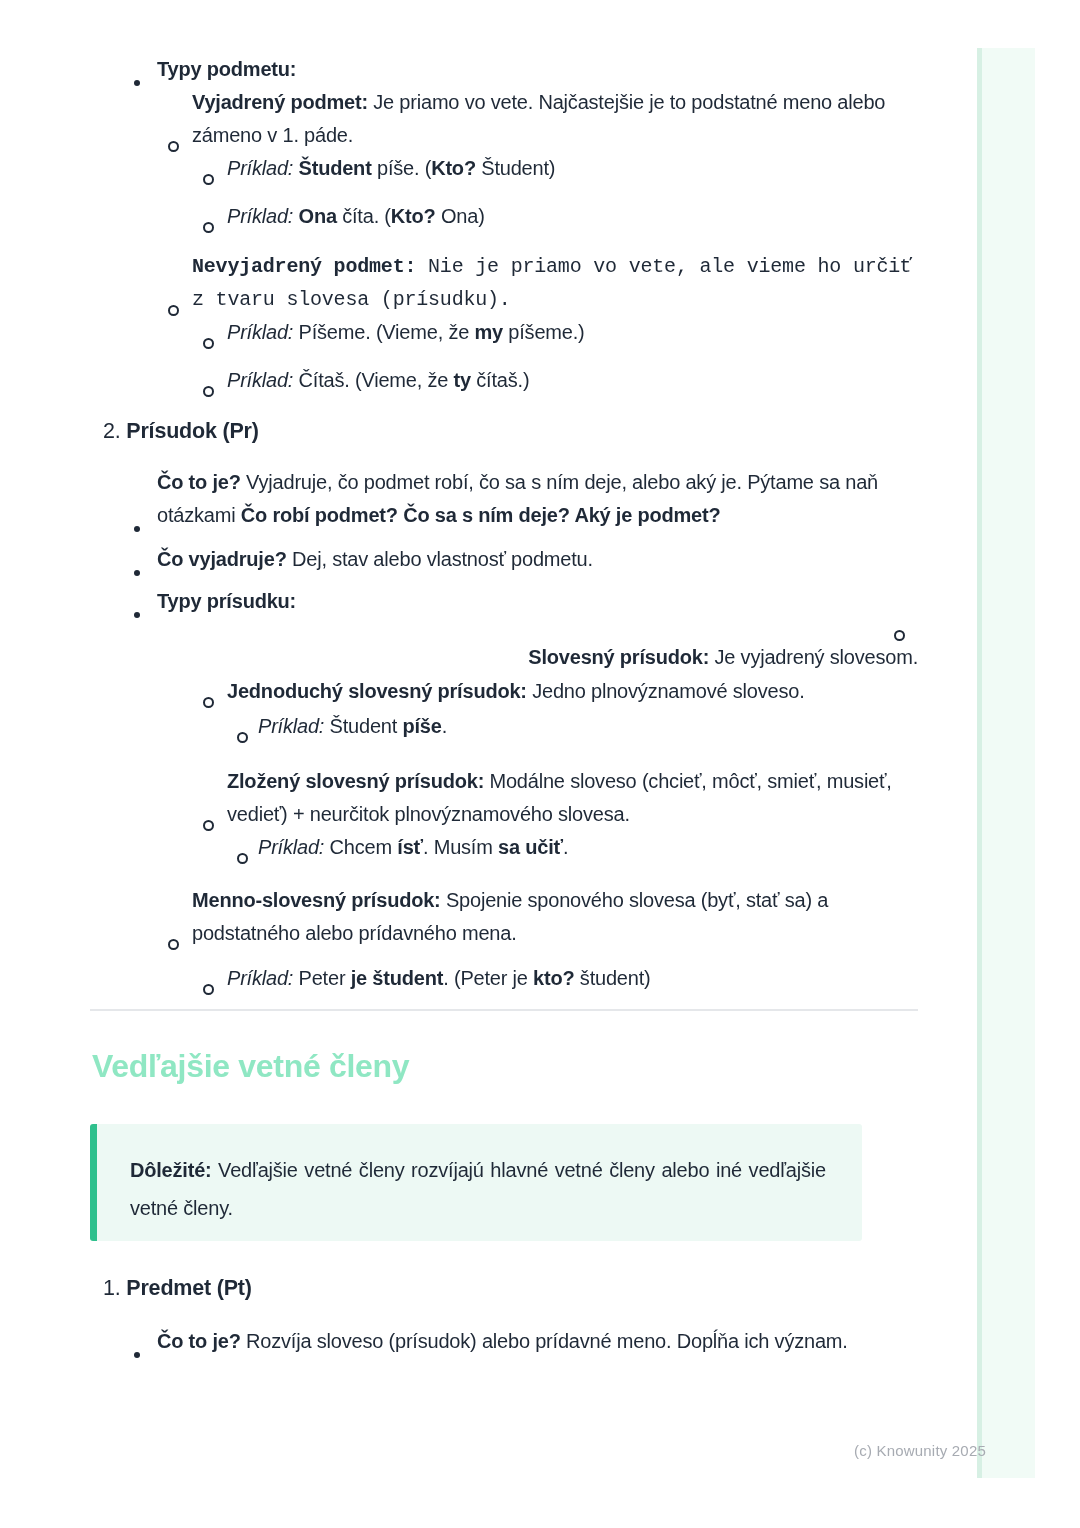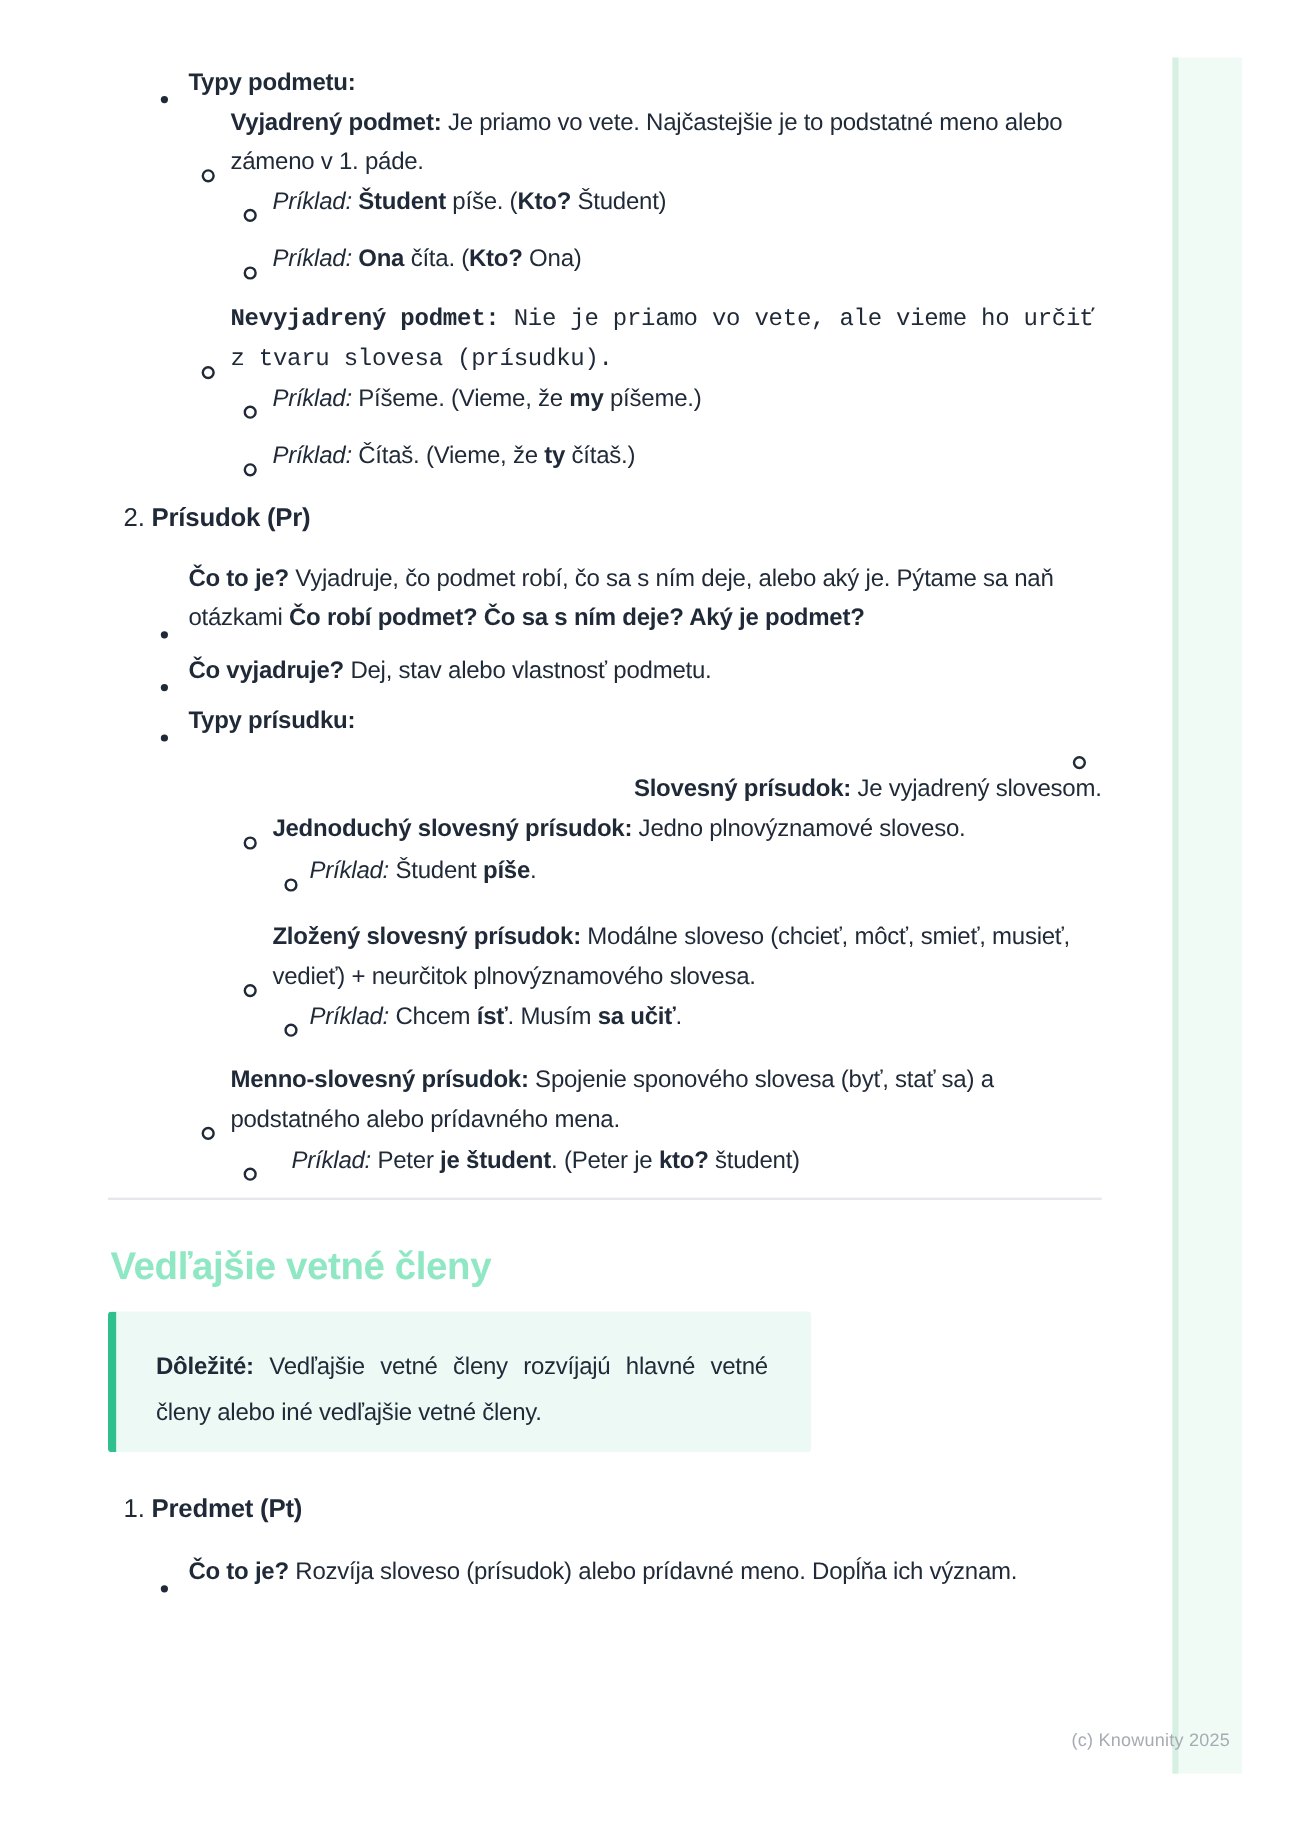--- a/index.html
+++ b/index.html
@@ -44,31 +44,31 @@
   .seg-i{font-style:italic;}
   .num-heading{font-size:21.5px;line-height:30px;padding-left:13px;}
   .num-heading .num{font-weight:400;}
   .num-heading .ttl{font-weight:700;}
   .divider{height:2px;background:var(--divider);border:none;margin:14px 0 0 0;width:828px;}
   h2.section-title{
     margin:33px 0 0 2px;font-size:32px;line-height:44px;font-weight:700;
     color:var(--mint);letter-spacing:-0.3px;
   }
   .callout{
-    margin-top:16px;width:586px;box-sizing:border-box;
+    margin-top:36px;width:772px;box-sizing:border-box;
     background:var(--callout-bg);
     border-left:7px solid var(--accent);
     border-radius:3px;
     padding:27px 36px 14px 33px;
   }
   .callout-text{
     font-size:20px;line-height:38px;text-align:justify;letter-spacing:-0.2px;
   }
   .watermark{
-    position:absolute;left:893px;top:1442px;
+    position:absolute;left:854px;top:1442px;
     font-size:15px;line-height:18px;color:var(--watermark);letter-spacing:0.2px;
     white-space:nowrap;
   }
 </style>
 </head>
 <body>
 
 <div class="stripe"></div>
 
 <div class="content">
@@ -165,21 +165,21 @@
           <span class="ring"></span>
         </span>
         <div class="text"><span class="seg-i">Príklad:</span><span class="seg-n"> Chcem </span><span class="seg-b">ísť</span><span class="seg-n">. Musím </span><span class="seg-b">sa učiť</span><span class="seg-n">.</span></div>
       </div>
       <div class="item lv2" style="margin-top: 20px;">
         <span class="marker">
           <span class="ring"></span>
         </span>
         <div class="text"><span class="seg-b">Menno-slovesný prísudok:</span><span class="seg-n"> Spojenie sponového slovesa (byť, stať sa) a podstatného alebo prídavného mena.</span></div>
       </div>
-      <div class="item lv3" style="margin-top: 1px; gap: 16px;">
+      <div class="item lv3" style="margin-top: 12px;">
         <span class="marker">
           <span class="ring"></span>
         </span>
         <div class="text"><span class="seg-i">Príklad:</span><span class="seg-n"> Peter </span><span class="seg-b">je študent</span><span class="seg-n">. (Peter je </span><span class="seg-b">kto?</span><span class="seg-n"> študent)</span></div>
       </div>
     </div>
     <div class="divider"></div>
     <h2 class="section-title">Vedľajšie vetné členy</h2>
     <div class="callout">
       <div class="callout-text"><span class="seg-b">Dôležité:</span><span class="seg-n"> Vedľajšie vetné členy rozvíjajú hlavné vetné členy alebo iné vedľajšie vetné členy.</span></div>

